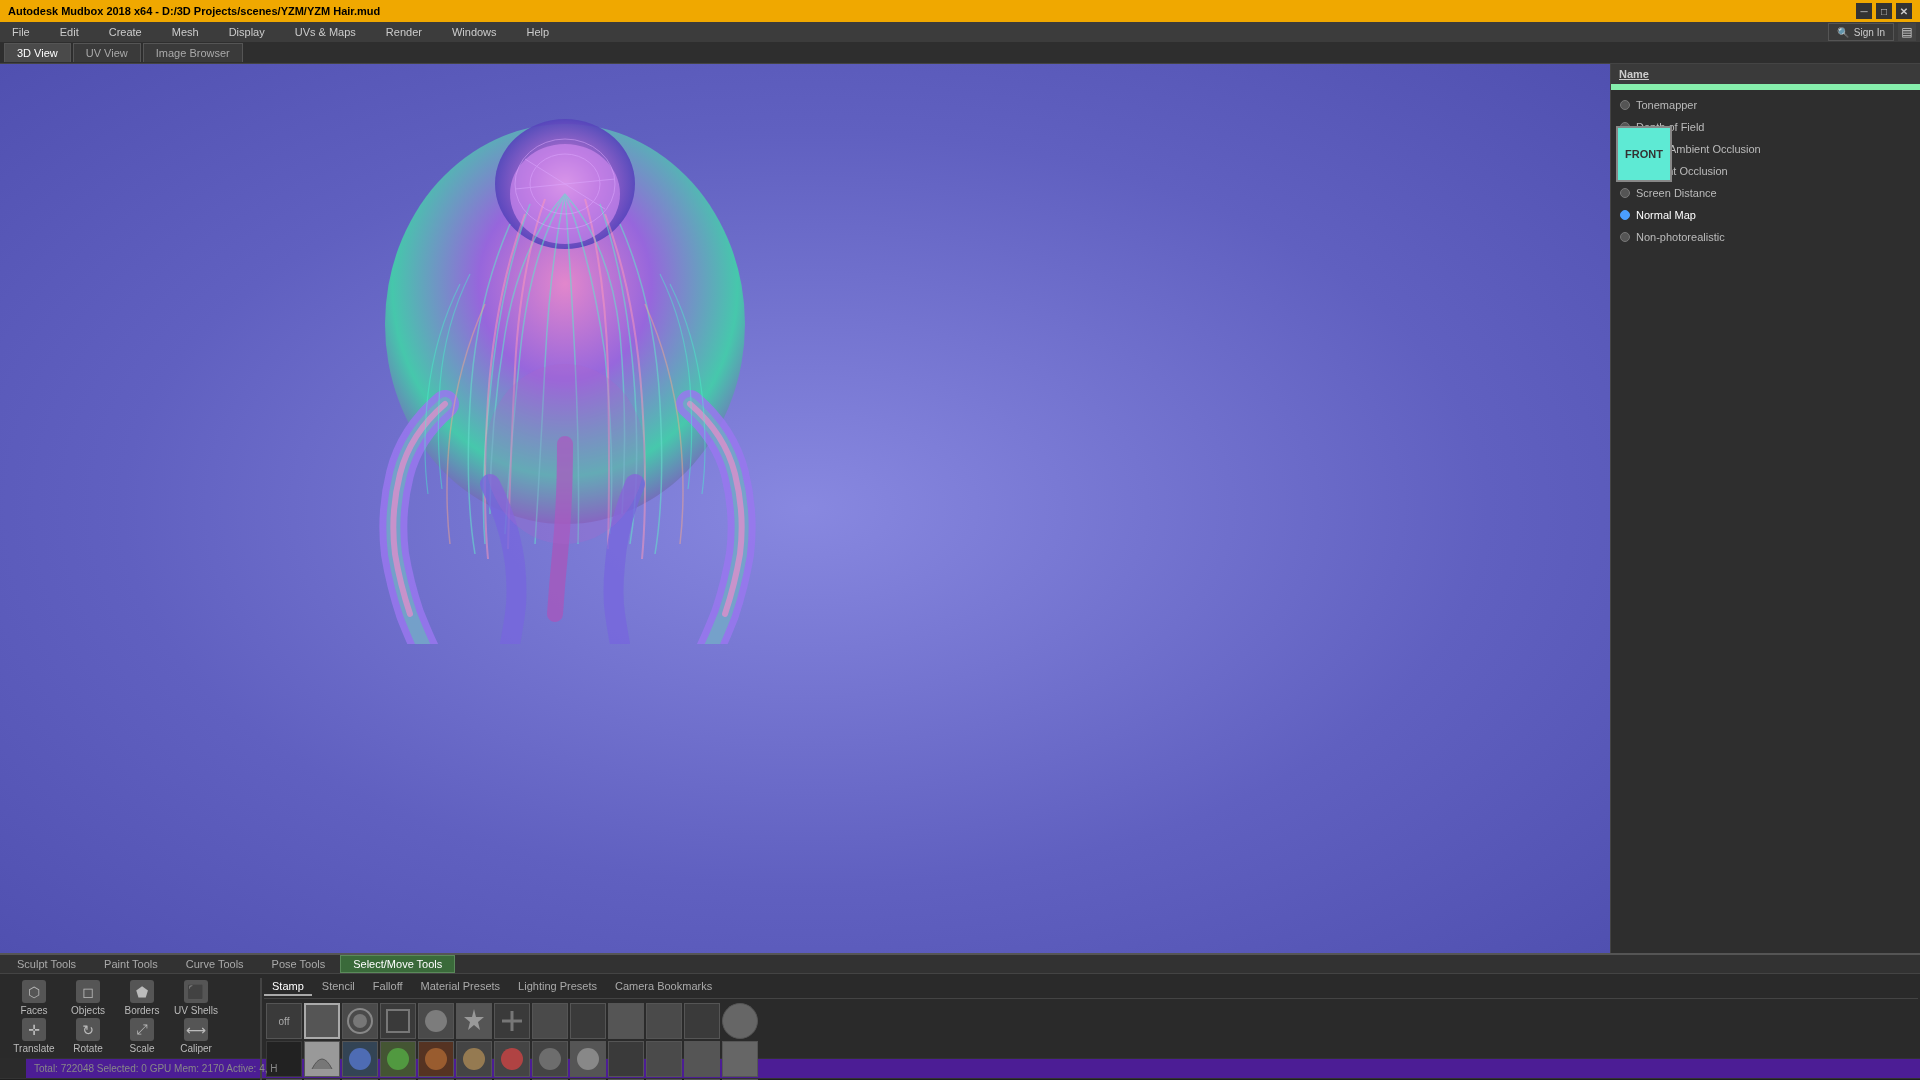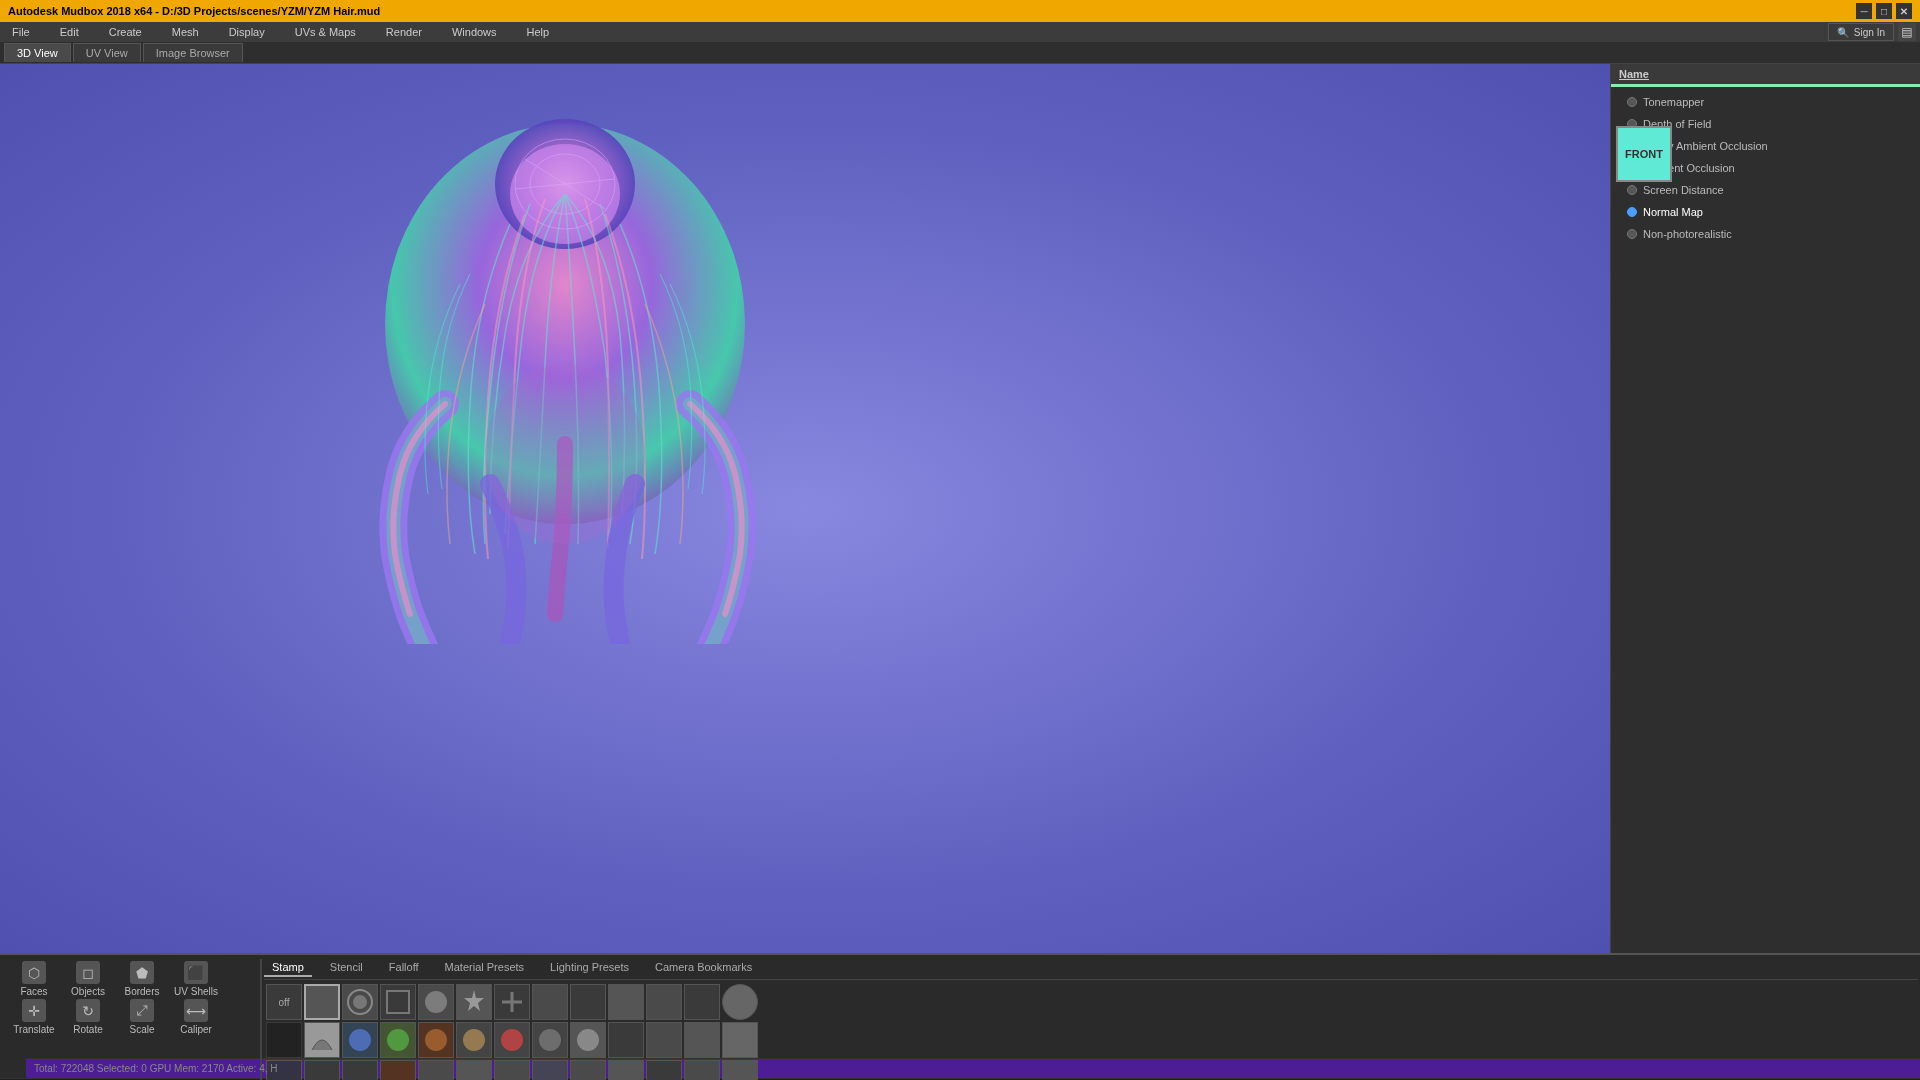--- a/index.html
+++ b/index.html
@@ -56,37 +56,37 @@
       position: absolute; top: 40px; left: 350px; width: 430px; height: 540px;
     }
 
     
     #right-panel {
       width: 310px; background: #2e2e2e; border-left: 1px solid #444;
       display: flex; flex-direction: column;
     }
 
     
-    #effects-panel { flex: 1; padding: 4px 8px; }
+    #effects-panel { flex: 1; padding: 4px 1px; }
     .effect-row {
       display: flex; align-items: center; padding: 3px 8px; gap: 6px;
       cursor: pointer; height: 22px;
     }
     .effect-dot {
       width: 10px; height: 10px; border-radius: 50%;
       border: 1px solid #888; flex-shrink: 0;
     }
     .effect-dot.active { background: #4a9eff; border-color: #4a9eff; }
     .effect-dot.inactive { background: #555; border-color: #777; }
     .effect-name { font-size: 11px; color: #bbb; }
 
     
     #panel-name-header {
       font-size: 11px; color: #ccc; font-weight: bold; padding: 4px 8px;
-      background: #3a3a3a; border-bottom: 3px solid #86efac; text-decoration: underline;
+      background: #3a3a3a; border-bottom: 6px solid #86efac; text-decoration: underline;
     }
 
     
     #preview-icon {
       width: 56px; height: 56px; background: #5eead4; border: 2px solid #888;
       position: absolute; top: 62px; right: 248px;
       display: flex; align-items: center; justify-content: center;
       font-size: 9px; color: #666; font-weight: bold;
     }
 
@@ -123,21 +123,21 @@
       width: 24px; height: 24px; background: #555; border-radius: 3px;
       display: flex; align-items: center; justify-content: center;
       font-size: 14px;
     }
 
     
     #stamp-panel {
       flex: 1; display: flex; flex-direction: column; padding: 2px;
     }
     #stamp-tabs {
-      display: flex; gap: 10px; padding: 2px 0; border-bottom: 1px solid #444;
+      display: flex; gap: 2px; padding: 2px 0; border-bottom: 1px solid #444;
     }
     .stamp-tab {
       padding: 2px 8px; font-size: 11px; color: #aaa; cursor: pointer;
     }
     .stamp-tab.active { color: #fff; border-bottom: 2px solid #aaa; }
 
     #stamp-grid {
       display: flex; flex-direction: column; gap: 2px; padding: 4px 2px; flex: 1;
     }
     .stamp-row {
@@ -327,20 +327,27 @@
         <div class="effect-dot inactive"></div>
         <span class="effect-name">Non-photorealistic</span>
       </div>
     </div>
   </div>
 
 </div>
 
 <div id="bottom-toolbar">
 
+  <div id="tool-tabs">
+    <div class="tool-tab">Sculpt Tools</div>
+    <div class="tool-tab">Paint Tools</div>
+    <div class="tool-tab">Curve Tools</div>
+    <div class="tool-tab">Pose Tools</div>
+    <div class="tool-tab active">Select/Move Tools</div>
+  </div>
 
   <div id="tool-content">
 
     <div id="sculpt-tools">
       <div class="tool-btn">
         <div class="tool-icon">⬡</div>
         <span>Faces</span>
       </div>
       <div class="tool-btn">
         <div class="tool-icon">◻</div>

